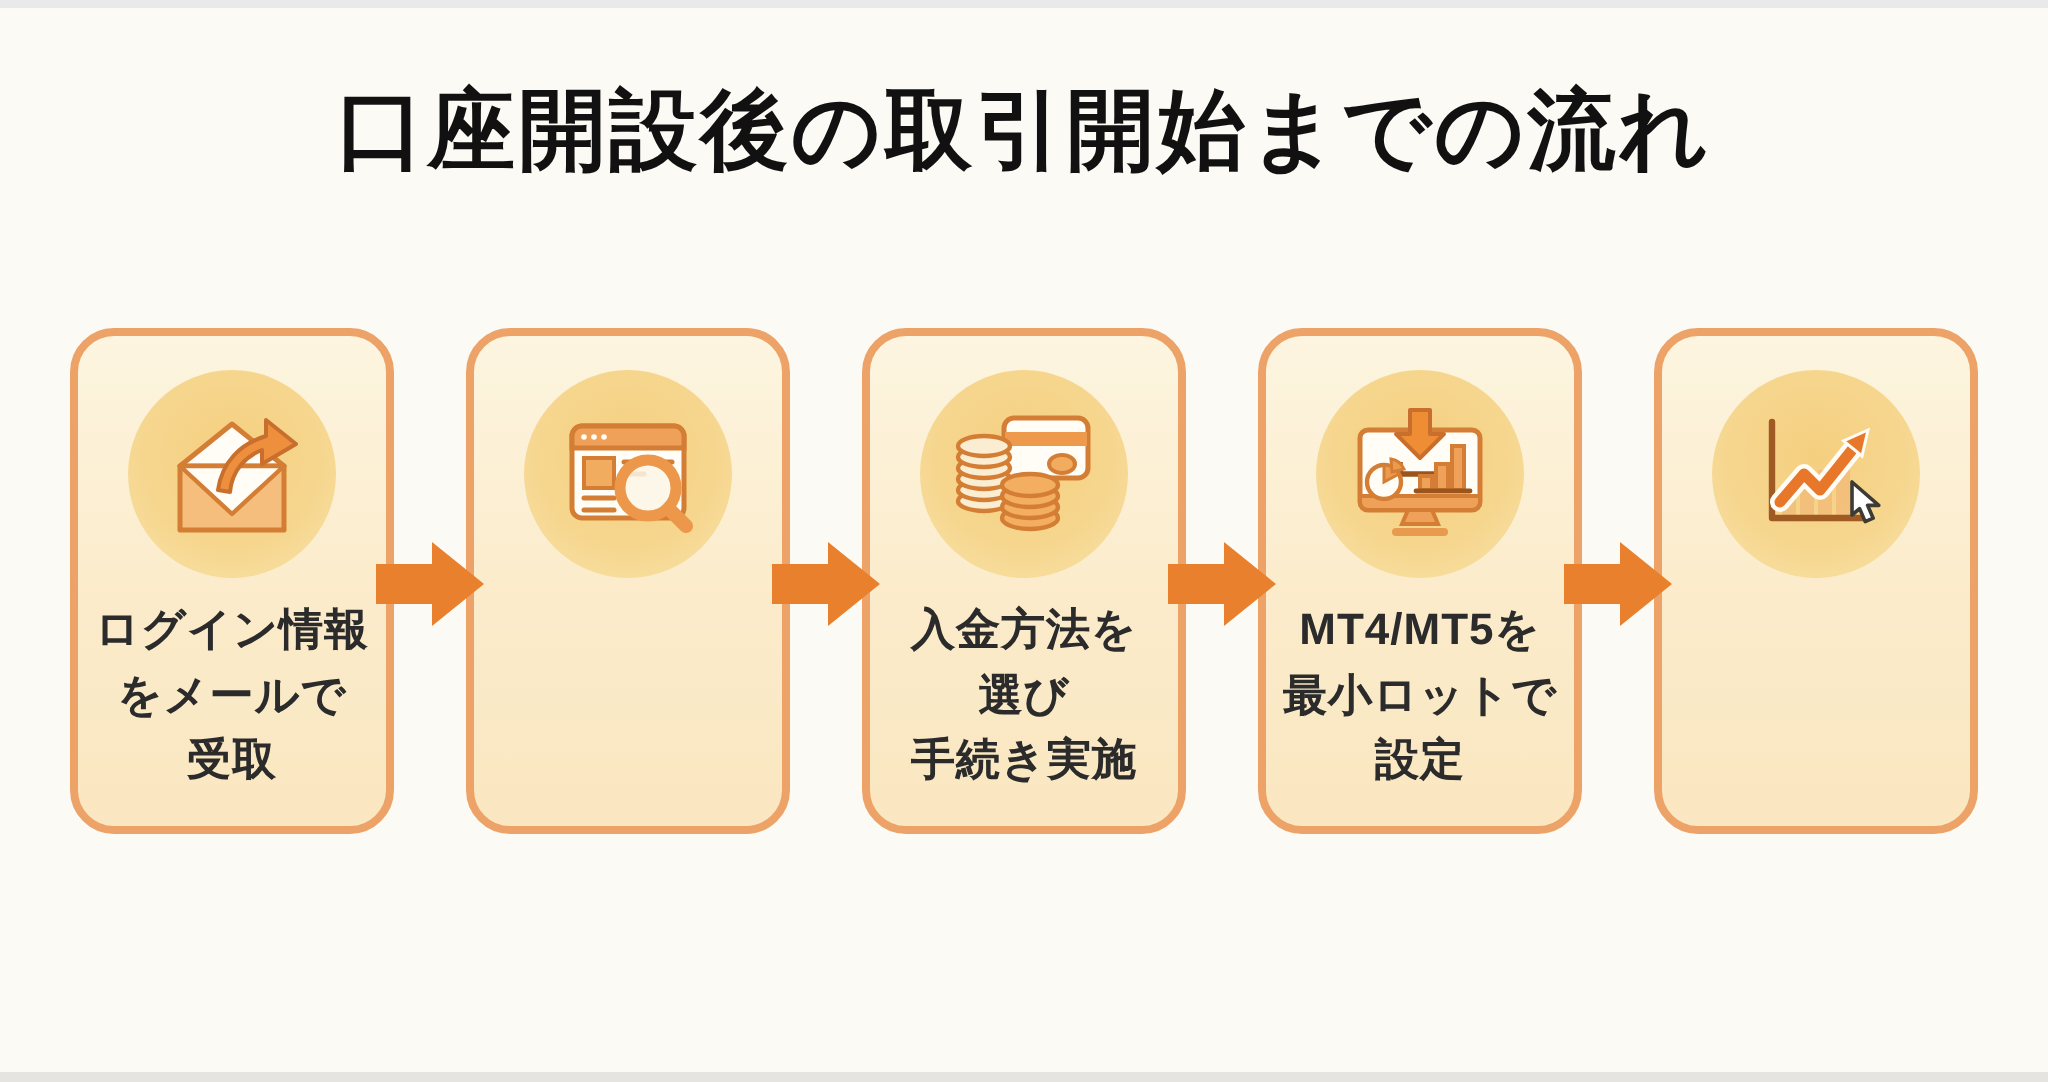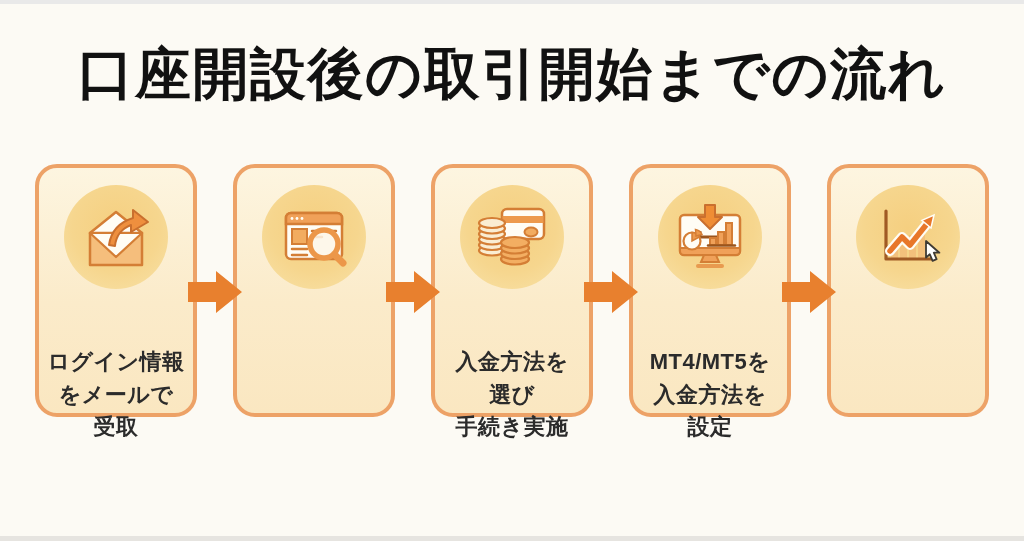--- a/index.html
+++ b/index.html
@@ -6,34 +6,34 @@
   body{
     width:1024px;height:541px;position:relative;overflow:hidden;
     background:#FCFAF4;
     font-family:"Liberation Sans",sans-serif;
   }
   .edge-bar{position:absolute;left:0;width:1024px;}
   .edge-bar.top{top:0;height:4px;background:#E9E9E9;}
   .edge-bar.bottom{bottom:0;height:5px;background:#E6E4E0;}
   .page-title{
     position:absolute;top:40px;left:0;width:1024px;margin:0;
-    text-align:center;font-size:56px;font-weight:800;color:#111;
+    text-align:center;font-size:44px;font-weight:800;color:#111;
     letter-spacing:1.5px;line-height:1.2;
   }
   .flow{
     position:absolute;top:164px;left:35px;
     display:flex;align-items:flex-start;
   }
   .card{
     flex:none;box-sizing:border-box;
     width:162px;height:253px;
     border:4px solid #EDA267;border-radius:22px;
     background:linear-gradient(180deg,#FDF5E0 0%,#FBEBCA 55%,#FAE7C1 100%);
     display:flex;flex-direction:column;align-items:center;
-    position:relative;z-index:1;gap:47px;
+    position:relative;z-index:1;
   }
   .icon-circle{
     flex:none;width:104px;height:104px;border-radius:50%;margin-top:17px;
     background:radial-gradient(circle at 50% 42%,#F5CF80 0%,#F6D68E 55%,#F8E2A8 100%);
     display:flex;align-items:center;justify-content:center;
   }
   .label{
     margin:10px 2px 0;width:156px;
     font-size:22px;font-weight:700;line-height:1.48;color:#2B2B2B;
     text-align:center;white-space:pre-line;letter-spacing:0.5px;
@@ -148,21 +148,21 @@
         <path d="M23.5,30.5 A8.5,8.5 0 0 1 30,35.5 L24,37 Z" fill="#EE9A4C" stroke="#D47E35" stroke-width="1.5"></path>
         <g fill="#F0A159" stroke="#D47E35" stroke-width="2">
           <rect x="38" y="39" width="6" height="7"></rect>
           <rect x="46" y="33" width="6" height="13"></rect>
           <rect x="54" y="24" width="6" height="22"></rect>
         </g>
         <line x1="36" y1="46.5" x2="63" y2="46.5" stroke="#9A551D" stroke-width="2.4" stroke-linecap="round"></line>
       </svg>
     </div>
     <p class="label">MT4/MT5を
-入金方法を
+最小ロットで
 設定</p>
   </section>
 
   <div class="arrow">
     <svg width="54" height="42" viewBox="0 0 54 42">
         <polygon points="0,11 28,11 28,0 54,21 28,42 28,31 0,31" fill="#E8802E"></polygon>
       </svg>
   </div>
 
   <section class="card">

